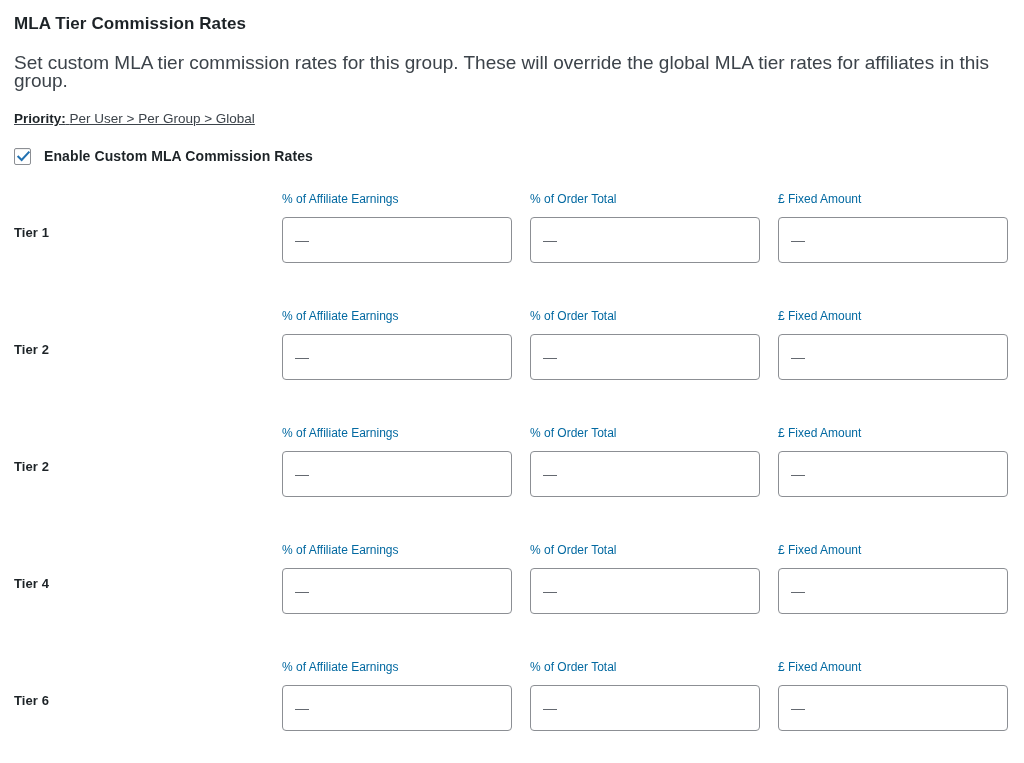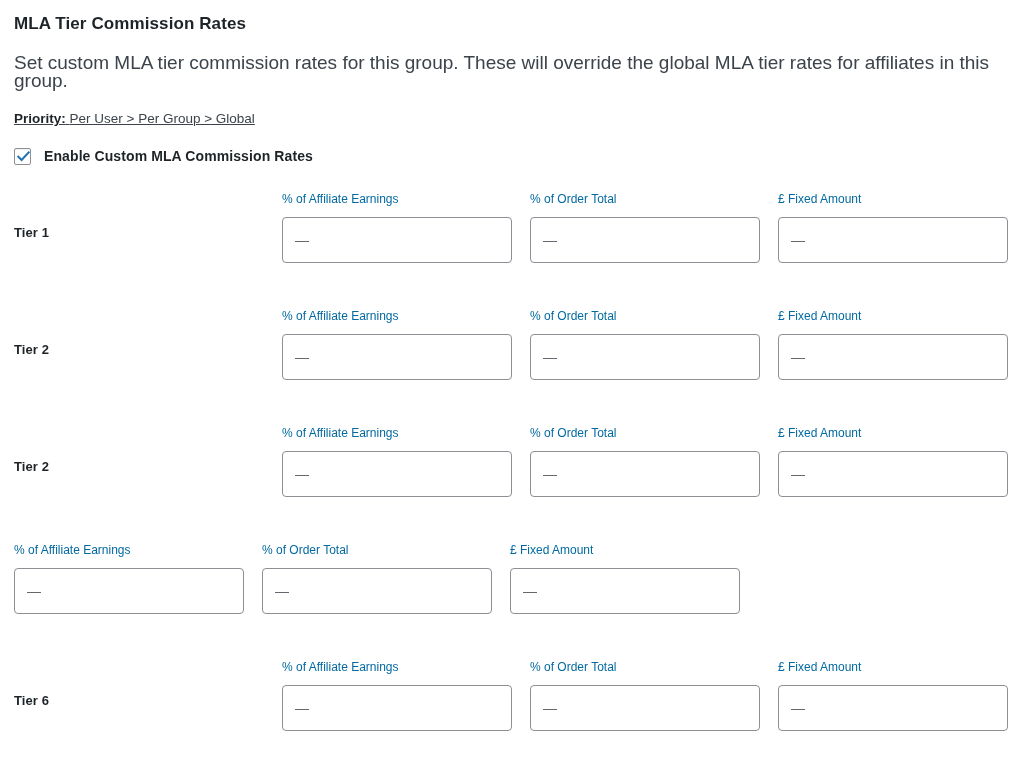--- a/index.html
+++ b/index.html
@@ -191,20 +191,21 @@
         <div class="field-label">% of Order Total</div>
         <input class="field-input" type="text" value="" placeholder="—" style="">
       </div>
       <div class="field-group wide">
         <div class="field-label">£ Fixed Amount</div>
         <input class="field-input" type="text" value="" placeholder="—" style="">
       </div>
     </div>
 
     <div class="tier-row">
+      <div class="tier-label">Tier 4</div>
       <div class="field-group">
         <div class="field-label">% of Affiliate Earnings</div>
         <input class="field-input" type="text" value="" placeholder="—" style="">
       </div>
       <div class="field-group">
         <div class="field-label">% of Order Total</div>
         <input class="field-input" type="text" value="" placeholder="—" style="">
       </div>
       <div class="field-group wide">
         <div class="field-label">£ Fixed Amount</div>

